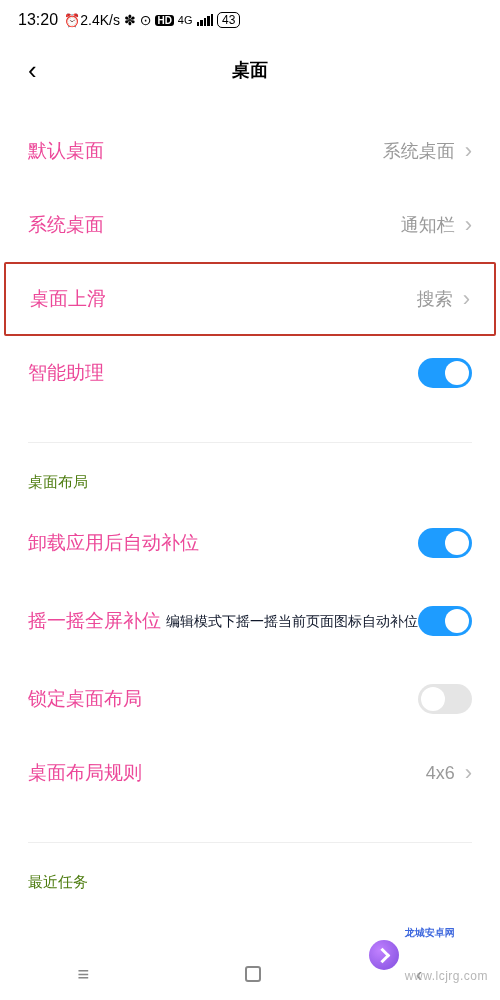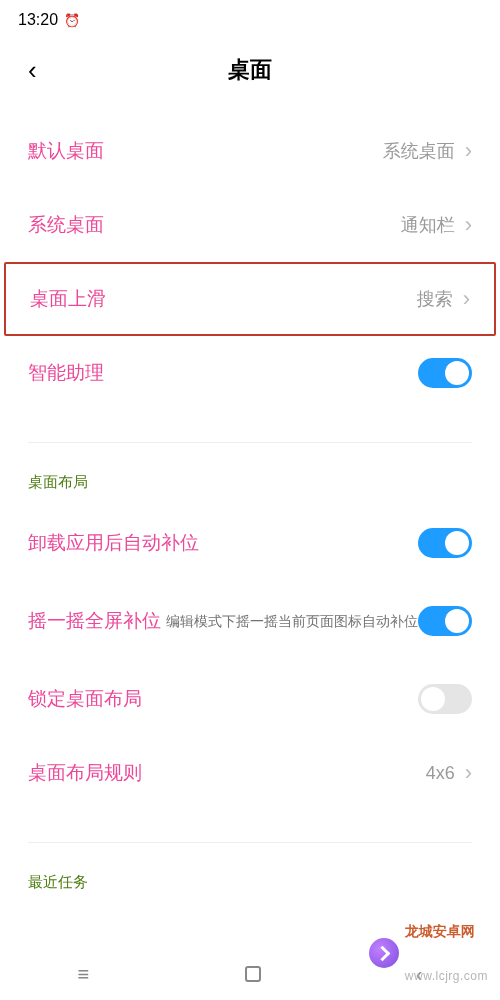--- a/index.html
+++ b/index.html
@@ -5,26 +5,26 @@
   * { box-sizing: border-box; margin: 0; padding: 0; }
   html, body { width: 500px; height: 1000px; font-family: -apple-system, "Helvetica Neue", Arial, sans-serif; background: #fff; color: #000; overflow: hidden; position: relative; }
   
   .status-bar { display: flex; align-items: center; height: 40px; padding: 0 18px; font-size: 16px; font-weight: 500; }
   .status-left, .status-right { display: flex; align-items: center; gap: 6px; }
   .status-right { gap: 4px; font-size: 14px; }
   .battery { border: 1.5px solid #000; border-radius: 5px; padding: 0 4px; font-size: 12px; line-height: 14px; }
   
   .header { display: flex; align-items: center; height: 60px; position: relative; padding: 0 18px; }
   .back-btn { font-size: 26px; font-weight: 300; position: absolute; left: 28px; }
-  .header-title { flex: 1; text-align: center; font-size: 22px; font-weight: 600; }
+  .header-title { flex: 1; text-align: center; font-size: 18px; font-weight: 600; }
   
   .content { padding: 0 0 0 0; }
   .row { display: flex; align-items: center; padding: 0 28px; min-height: 74px; position: relative; }
   .row .label { font-size: 19px; color: #ec4899; flex: 1; }
-  .row .sub { font-size: 14px; color: #737373; margin-top: 4px; line-height: 1.3; }
+  .row .sub { font-size: 14px; color: #0f172a; margin-top: 4px; line-height: 1.3; }
   .row .labels { display: flex; flex-direction: row; flex: 1; }
   .row .value { font-size: 18px; color: #9a9a9a; margin-right: 10px; }
   .chevron { color: #bbb; font-size: 22px; font-weight: 300; }
   
   .toggle { width: 54px; height: 30px; border-radius: 15px; position: relative; }
   .toggle .knob { width: 24px; height: 24px; border-radius: 50%; background: #fff; position: absolute; top: 3px; }
   .toggle.on { background: #1e9cff; }
   .toggle.on .knob { right: 3px; }
   .toggle.off { background: #e5e5e5; }
   .toggle.off .knob { left: 3px; }
@@ -36,33 +36,48 @@
   .highlight { border: 2px solid #c1392b; border-radius: 2px; margin: 0 4px; padding: 0 24px; }
   
   .nav-bar { position: absolute; bottom: 6px; left: 0; right: 0; height: 40px; display: flex; justify-content: space-around; align-items: center; color: #888; }
   .nav-icon { font-size: 20px; }
   .nav-square { width: 16px; height: 16px; border: 2px solid #888; border-radius: 3px; }
   
   .watermark { position: absolute; right: 12px; bottom: 18px; display: flex; align-items: center; gap: 6px; opacity: 0.85; }
   .wm-logo { width: 30px; height: 30px; border-radius: 50%; background: radial-gradient(circle at 35% 35%, #b66bff, #6a2fd9); position: relative; }
   .wm-logo::after { content: ""; position: absolute; width: 8px; height: 8px; border-top: 3px solid #fff; border-right: 3px solid #fff; transform: rotate(45deg); top: 10px; left: 8px; }
   .wm-text { display: flex; flex-direction: column; line-height: 1; }
-  .wm-main { font-size: 14px; color: #c2410c; font-weight: 600; }
+  .wm-main { font-size: 10px; color: #1d4ed8; font-weight: 600; }
   .wm-sub { font-size: 12px; color: #aaa; letter-spacing: 0.5px; margin-top: 32px; }
   .signal-bars { display: inline-flex; align-items: flex-end; gap: 1px; }
   .signal-bars span { width: 2.5px; background: #000; display: inline-block; }
   .sb1{height:4px}.sb2{height:6px}.sb3{height:8px}.sb4{height:10px}.sb5{height:12px}
 </style>
 </head>
 <body>
 
 <div class="status-bar">
   <div class="status-left">
     <span>13:20</span>
     <span style="font-size:13px">⏰</span>
+  </div>
+  <div class="status-right">
+    <span>2.4K/s</span>
+    <span>✽</span>
+    <span>⊙</span>
+    <span style="background:#000;color:#fff;border-radius:3px;padding:0 2px;font-size:10px;font-weight:700">HD</span>
+    <span style="font-size:11px">4G</span>
+    <span class="signal-bars">
+        <span class="sb1"></span>
+        <span class="sb2"></span>
+        <span class="sb3"></span>
+        <span class="sb4"></span>
+        <span class="sb5"></span>
+      </span>
+    <span class="battery">43</span>
   </div>
 </div>
 
 <div class="header">
   <span class="back-btn">‹</span>
   <span class="header-title">桌面</span>
 </div>
 
 <div class="content">
 

